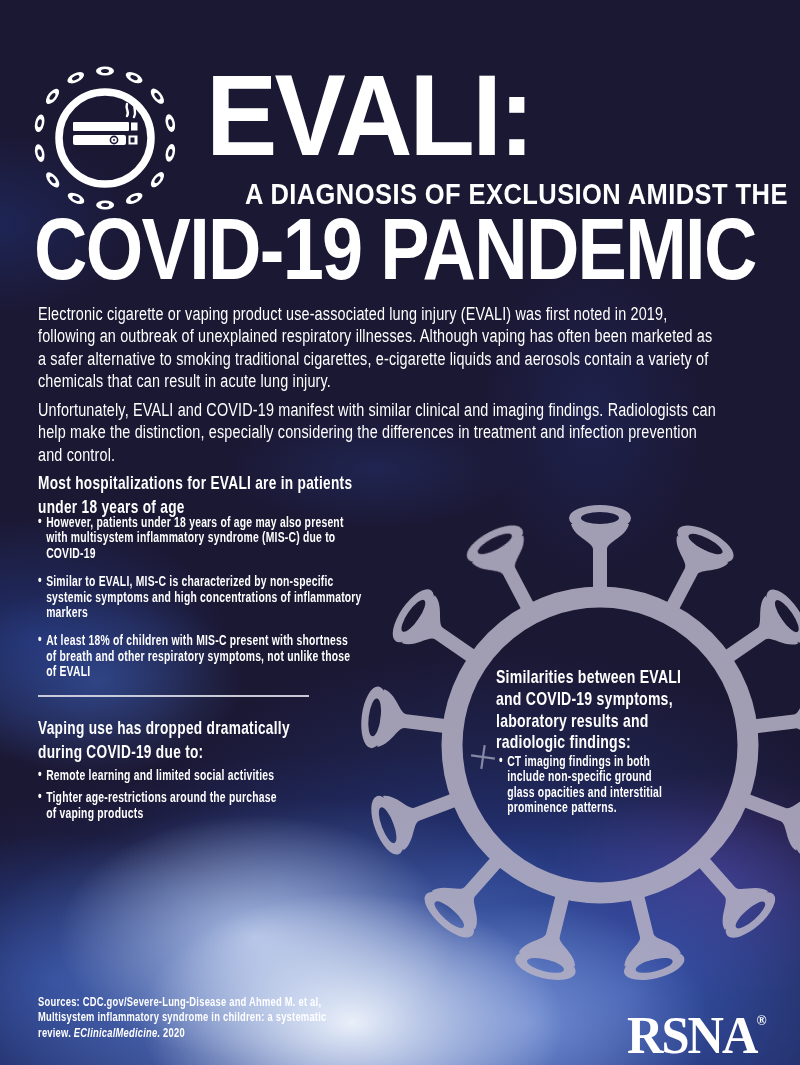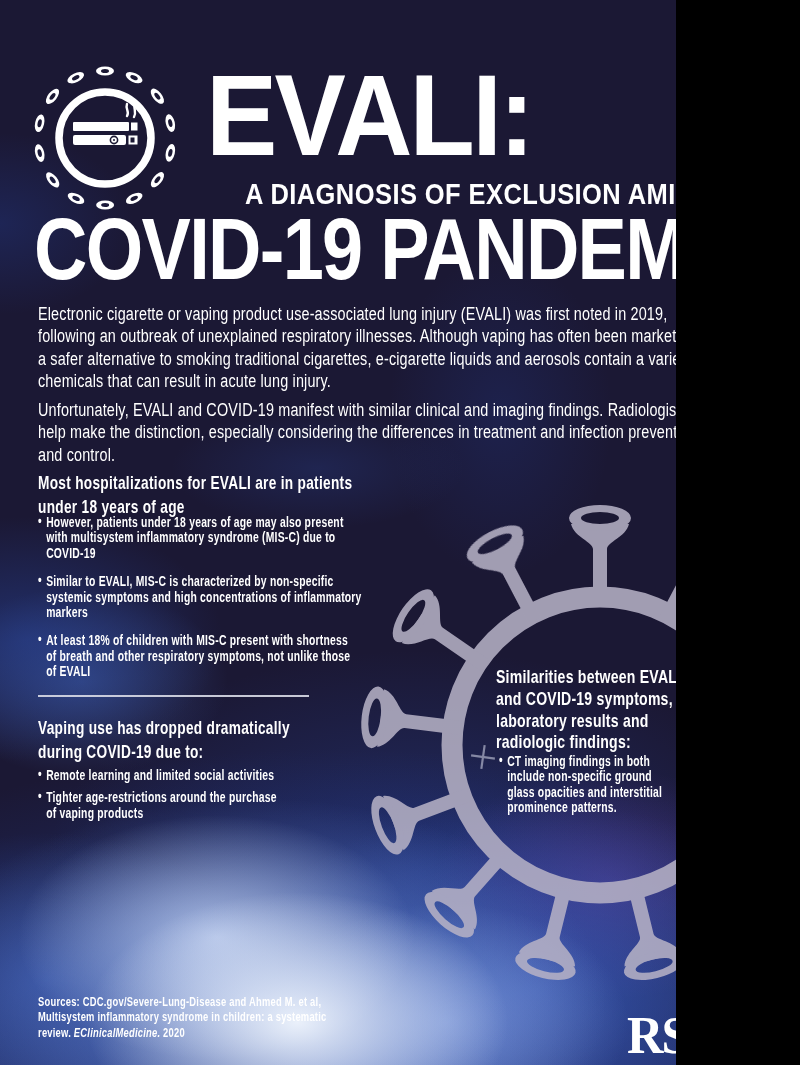--- a/index.html
+++ b/index.html
@@ -1,16 +1,16 @@
 <!DOCTYPE html>
 <html><head>
 <meta charset="utf-8">
 <style>
   html,body{margin:0;padding:0;background:#000;}
-  .poster{position:relative;width:676px;height:1065px;overflow:hidden;
+  .poster{position:relative;width:800px;height:1065px;overflow:hidden;
           background:#1b1834;font-family:"Liberation Sans",sans-serif;}
   .smoke{position:absolute;inset:0;pointer-events:none;background:
     radial-gradient(340px 210px at 44% 96%, rgba(241,246,253,.95), rgba(241,246,253,0) 62%),
     radial-gradient(300px 185px at 32% 88%, rgba(198,214,246,.78), rgba(198,214,246,0) 66%),
     radial-gradient(500px 290px at 38% 94%, rgba(112,147,221,.72), rgba(112,147,221,0) 70%),
     radial-gradient(260px 170px at 66% 96%, rgba(152,177,236,.6), rgba(152,177,236,0) 70%),
     radial-gradient(430px 270px at 79% 93%, rgba(62,97,192,.68), rgba(62,97,192,0) 70%),
     radial-gradient(250px 165px at 90% 83%, rgba(128,76,198,.32), rgba(128,76,198,0) 70%),
     radial-gradient(310px 210px at 7% 92%, rgba(52,87,182,.62), rgba(52,87,182,0) 70%),
     radial-gradient(920px 430px at 50% 101%, rgba(36,66,162,.78), rgba(36,66,162,0) 76%),

